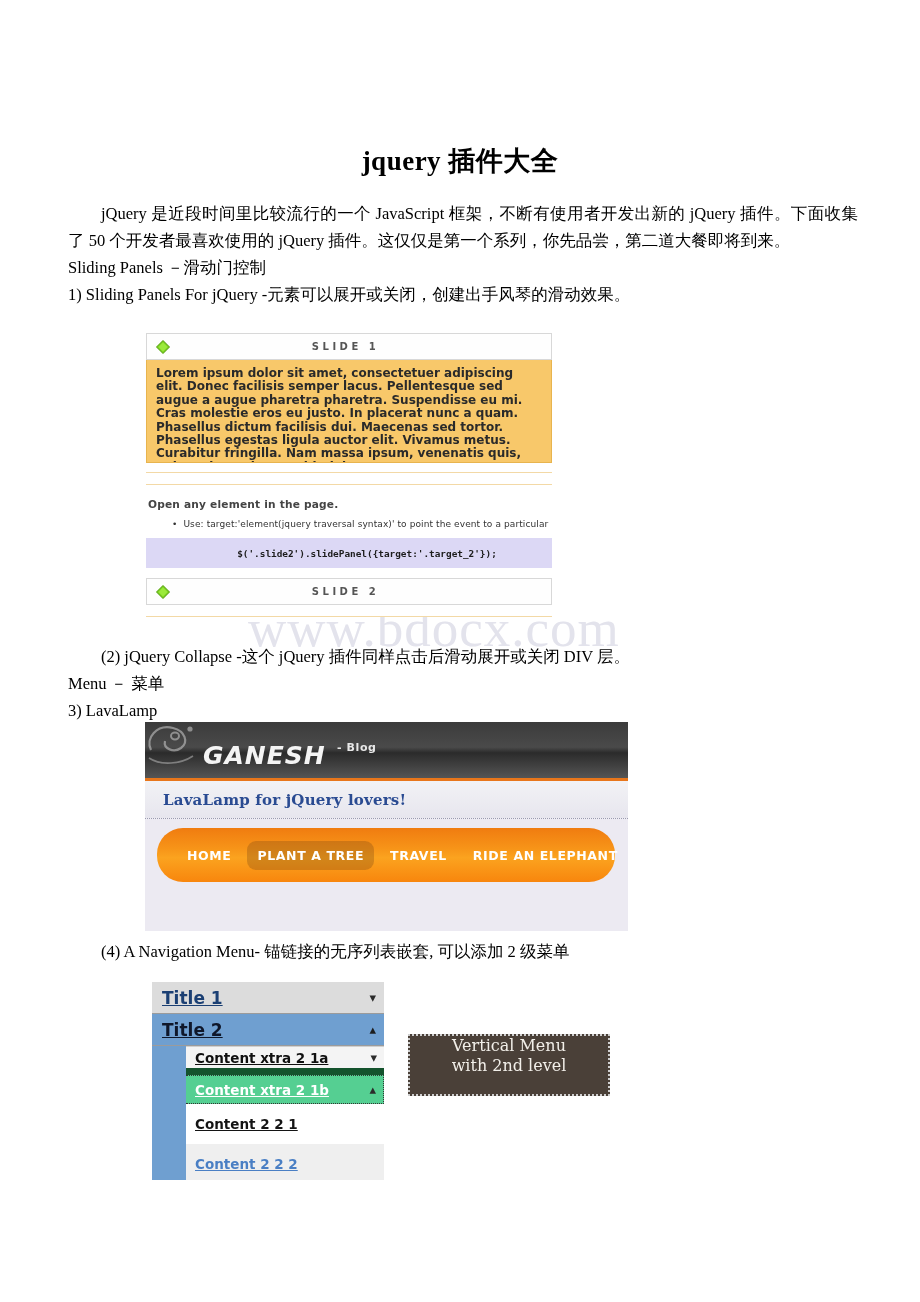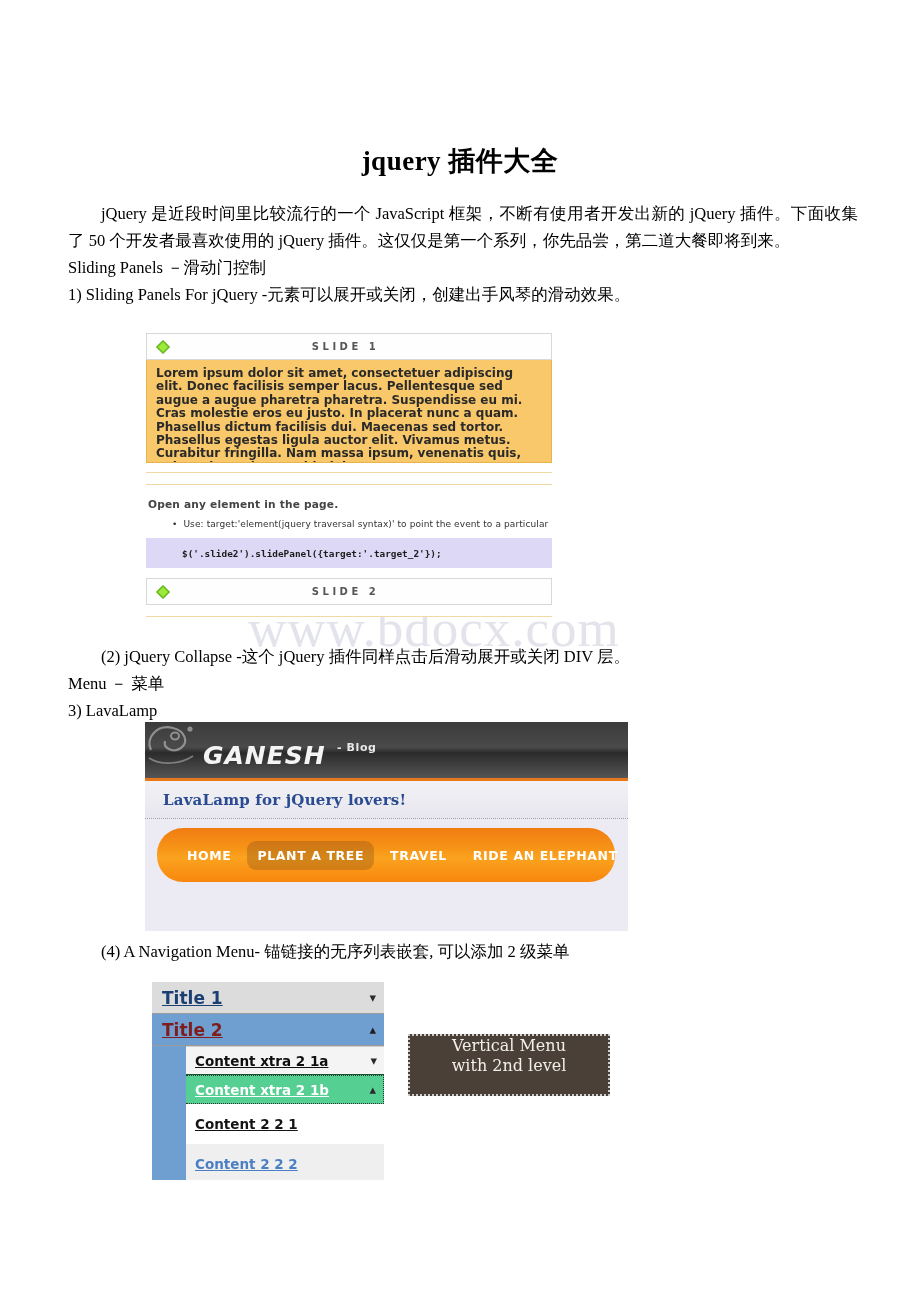--- a/index.html
+++ b/index.html
@@ -151,20 +151,21 @@
   .sp-bullet::before {
     content: "\2022";
     margin-right: 6px;
   }
   .sp-code {
     margin-top: 9px;
     background: #dcd8f5;
     height: 30px;
     display: flex;
     align-items: center;
+    justify-content: center;
   }
   .sp-code span {
     font-family: "DejaVu Sans Mono", monospace;
     font-size: 9.4px;
     font-weight: bold;
     color: #1d1d1d;
     white-space: nowrap;
     padding-left: 36px;
   }
   .sp-header2 {
@@ -303,41 +304,41 @@
   }
   .vm-l1.grey { background: #dcdcdc; }
   .vm-l1.blue { background: #6f9fd0; }
   .vm-l1 .vm-text {
     font-size: 17px;
     font-weight: bold;
     color: #1b3f73;
     text-decoration: underline;
     flex: 1;
   }
-  .vm-l1.blue .vm-text { color: #7f1d1d; }
+  .vm-l1.blue .vm-text { color: #0f172a; }
   .vm-chev {
     font-size: 13px;
     color: #2b2b2b;
     font-weight: bold;
     margin-left: 6px;
   }
   .vm-l1.blue .vm-chev { color: #1d1d1d; }
 
   .vm-indent {
     display: flex;
     background: #6f9fd0;
   }
   .vm-indent-bar { width: 34px; flex: none; background: #6f9fd0; }
   .vm-indent-body { flex: 1; background: #fff; }
 
   .vm-l2 {
     height: 29px;
     padding: 0 7px 0 9px;
     background: #f4f4f4;
-    border-bottom: 1px solid #14532d;
+    border-bottom: 7px solid #14532d;
     border-top: 1px solid #cfcfcf;
   }
   .vm-l2 .vm-text {
     font-size: 13.5px;
     font-weight: bold;
     color: #101010;
     text-decoration: underline;
     flex: 1;
   }
   .vm-l2.green {

